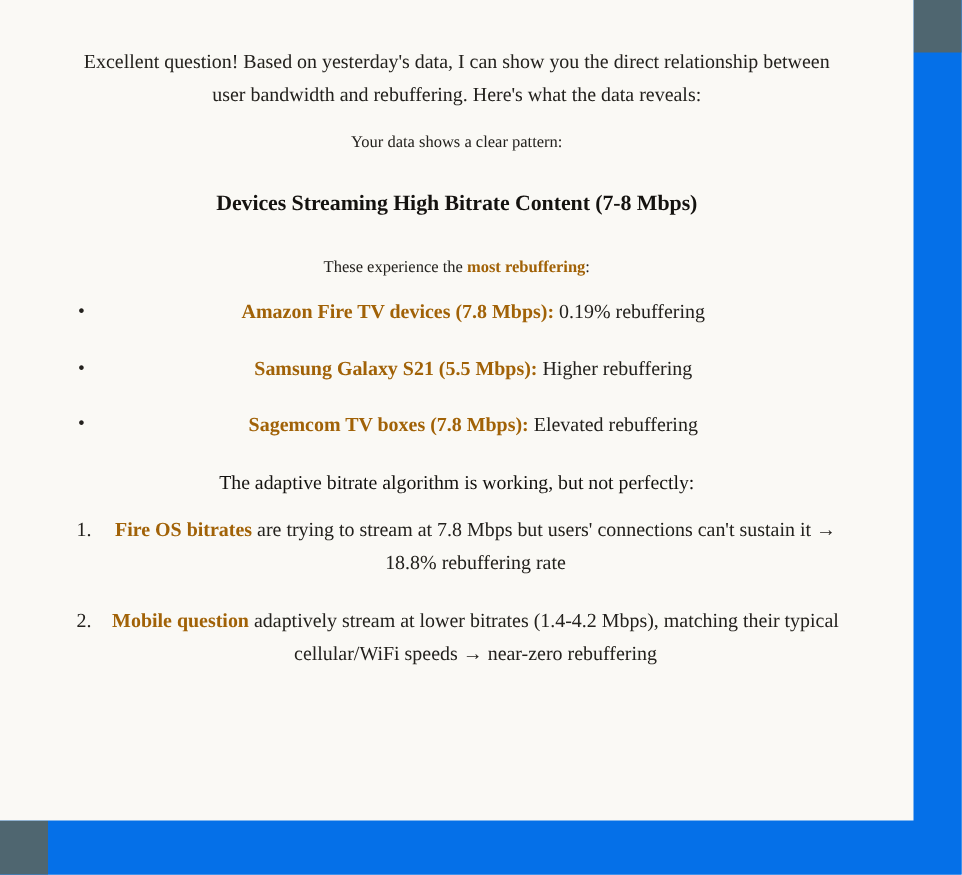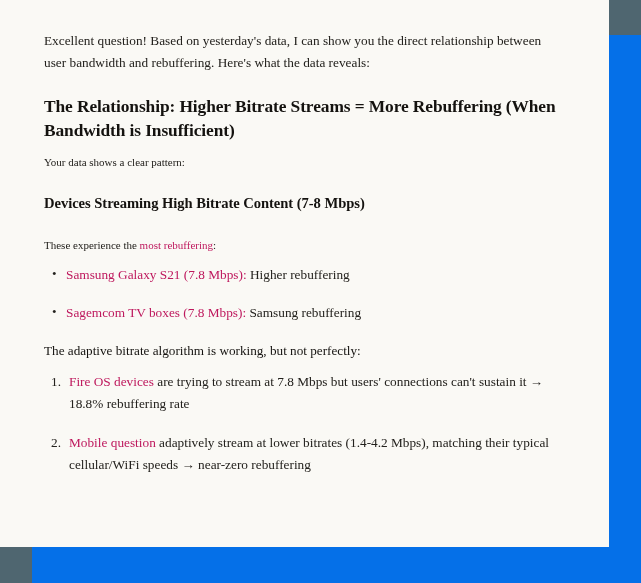--- a/index.html
+++ b/index.html
@@ -45,20 +45,21 @@
   .doc-surface {
     position: absolute;
     top: 0;
     left: 0;
     width: 609px;
     height: 547px;
     background: #faf9f5;
     box-sizing: border-box;
     padding: 30px 44px 0 44px;
     overflow: hidden;
+    text-align: center;
   }
 
   .doc-body {
     color: #1c1b18;
     font-size: 13.3px;
     line-height: 1.62;
   }
 
   p.para {
     margin: 0 0 14px 0;
@@ -141,53 +142,53 @@
 
   ol.numbered-list > li::before {
     content: counter(numitem) ".";
     position: absolute;
     left: -18px;
     top: 0;
     font-size: 13.3px;
     color: #23211d;
   }
 
-  .b { font-weight: normal; color: #be185d; margin-top: 48px; }
+  .b { font-weight: bold; color: #a16207; margin-top: 48px; }
 </style>
 </head>
 <body>
 
 <div id="screen">
 
   <div class="accent-top-right"></div>
   <div class="accent-bottom-left"></div>
 
   <div class="doc-surface">
     <div class="doc-body">
 
       <p class="para">Excellent question! Based on yesterday's data, I can show you the direct relationship between user bandwidth and rebuffering. Here's what the data reveals:</p>
 
-      <h2 class="section-title">The Relationship: Higher Bitrate Streams = More Rebuffering (When Bandwidth is Insufficient)</h2>
 
       <p class="lead-in">Your data shows a clear pattern:</p>
 
       <h3 class="sub-title">Devices Streaming High Bitrate Content (7-8 Mbps)</h3>
 
       <p class="lead-in"><span>These experience the </span><span class="b">most rebuffering</span><span>:</span></p>
 
       <ul class="bullet-list">
-        <li><span class="b">Samsung Galaxy S21 (7.8 Mbps):</span><span> Higher rebuffering</span></li>
-        <li><span class="b">Sagemcom TV boxes (7.8 Mbps):</span><span> Samsung rebuffering</span></li>
+        <li><span class="b">Amazon Fire TV devices (7.8 Mbps):</span><span> 0.19% rebuffering</span></li>
+        <li><span class="b">Samsung Galaxy S21 (5.5 Mbps):</span><span> Higher rebuffering</span></li>
+        <li><span class="b">Sagemcom TV boxes (7.8 Mbps):</span><span> Elevated rebuffering</span></li>
       </ul>
 
 
       <p class="bold-lead">The adaptive bitrate algorithm is working, but not perfectly:</p>
 
       <ol class="numbered-list">
-        <li><span class="b">Fire OS devices</span><span> are trying to stream at 7.8 Mbps but users' connections can't sustain it → 18.8% rebuffering rate</span></li>
+        <li><span class="b">Fire OS bitrates</span><span> are trying to stream at 7.8 Mbps but users' connections can't sustain it → 18.8% rebuffering rate</span></li>
         <li><span class="b">Mobile question</span><span> adaptively stream at lower bitrates (1.4-4.2 Mbps), matching their typical cellular/WiFi speeds → near-zero rebuffering</span></li>
 
       </ol>
 
     </div>
   </div>
 
 </div>
 
 </body></html>

